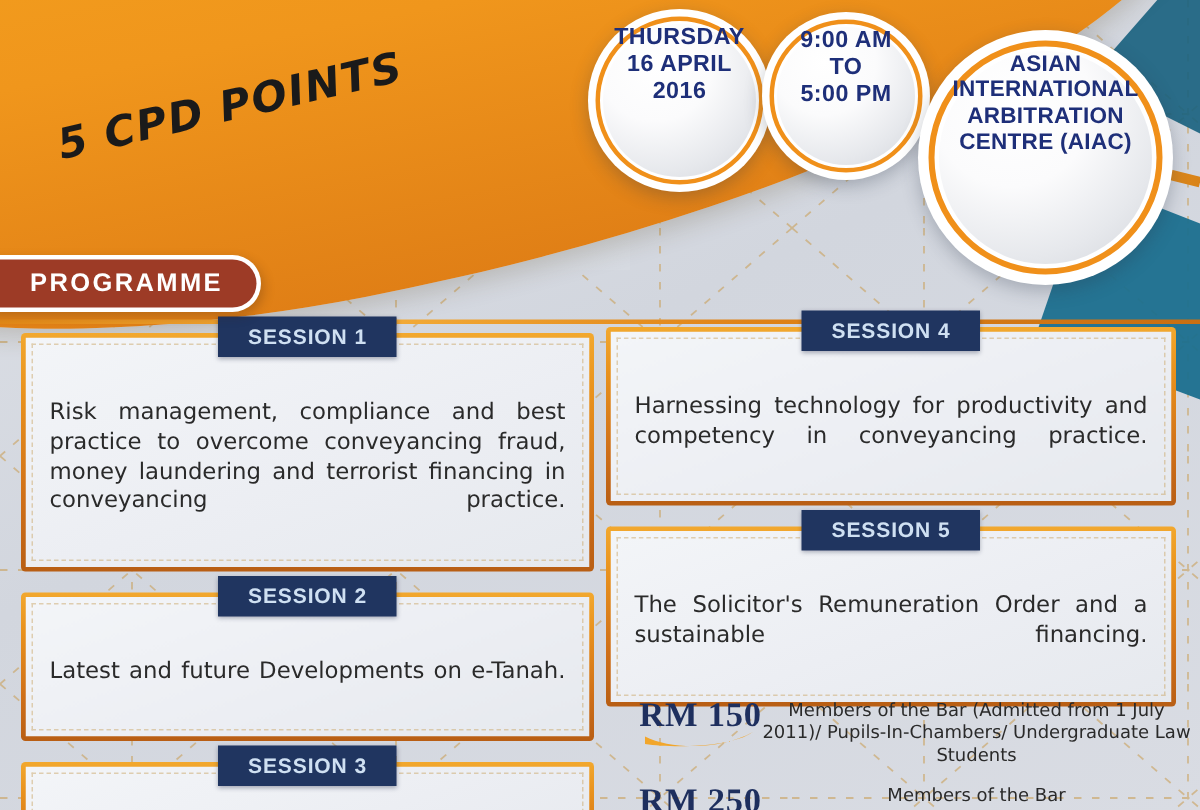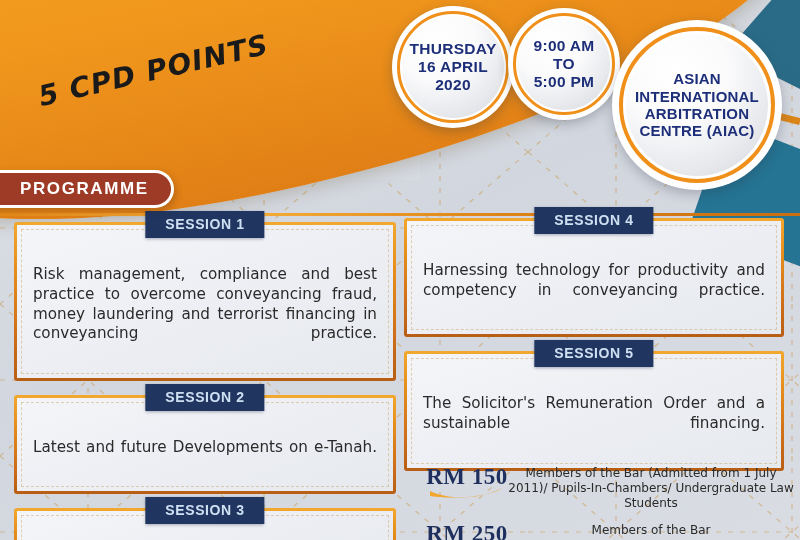--- a/index.html
+++ b/index.html
@@ -135,21 +135,21 @@
     position: absolute;
     inset: 5px;
     border-radius: 50%;
     border: 3px solid #f0901a;
   }
   .circle .inner {
     position: absolute;
     inset: 10px;
     border-radius: 50%;
     background: radial-gradient(circle at 34% 26%, #ffffff 0%, #fbfbfc 38%, #e6e8ec 72%, #d2d5db 100%);
-    display: flex; align-items: center; justify-content: center;
+    display: flex; align-items: flex-start; justify-content: center;
     text-align: center;
   }
   .circle .txt {
     position: relative;
     color: #1e2f79;
     font-weight: 700;
     line-height: 1.16;
     font-family: "Liberation Sans", sans-serif;
   }
 
@@ -327,21 +327,21 @@
 
   <div class="orange-band"></div>
   <div class="cpd-points">5 CPD POINTS</div>
 
   <div class="circle" id="circle-date">
     <div class="ring"></div>
     <div class="inner">
       <div class="txt">
         <div>THURSDAY</div>
         <div>16 APRIL</div>
-        <div>2020</div>
+        <div>2016</div>
       </div>
     </div>
   </div>
 
   <div class="circle" id="circle-time">
     <div class="ring"></div>
     <div class="inner">
       <div class="txt">
         <div>9:00 AM</div>
         <div>TO</div>

